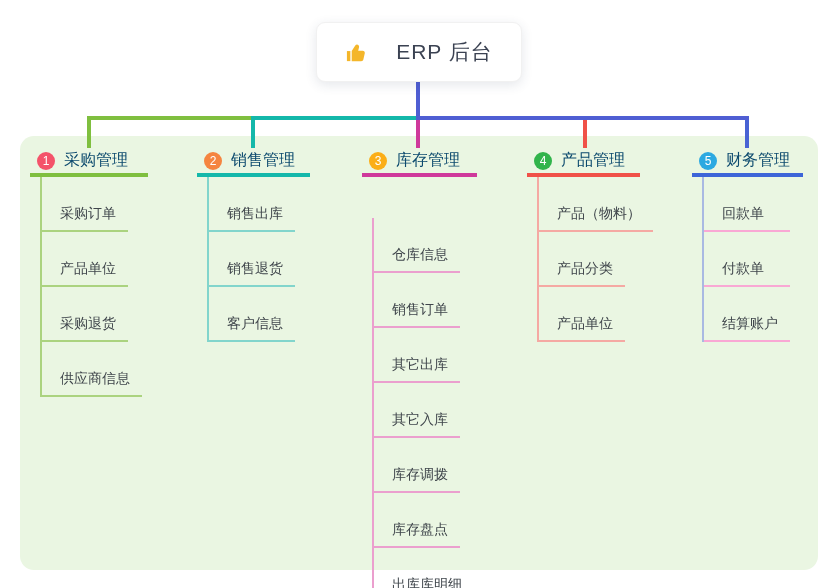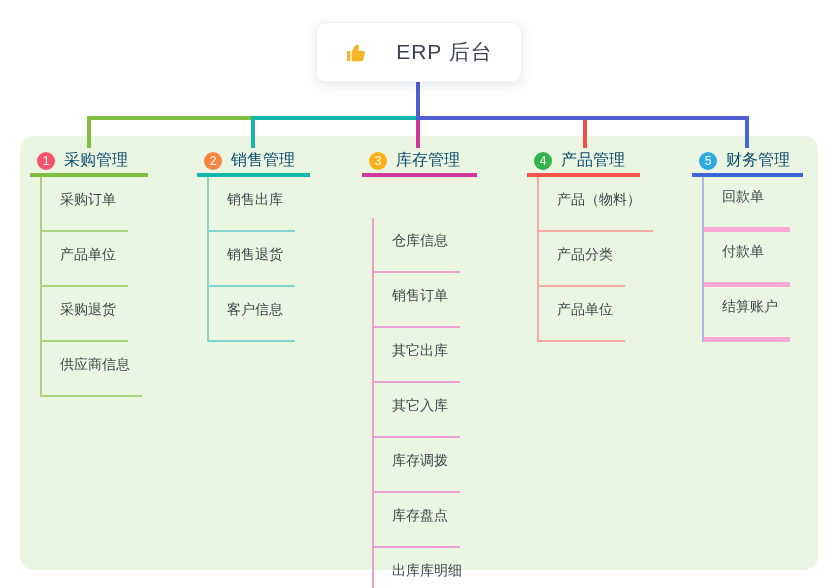--- a/index.html
+++ b/index.html
@@ -75,23 +75,23 @@
   .col-5 .children { border-left: 2px solid #a9b9e2; }
 
   .child {
     height: 55px; display: flex; align-items: flex-end;
     padding: 0 12px 0 18px; width: max-content; min-width: 86px;
   }
   .col-1 .child { border-bottom: 2px solid #abd37f; }
   .col-2 .child { border-bottom: 2px solid #82d5cc; }
   .col-3 .child { border-bottom: 2px solid #eb9fce; }
   .col-4 .child { border-bottom: 2px solid #f5a9a3; }
-  .col-5 .child { border-bottom: 5px solid #f9a8d4; }
-
-  .child span { font-size: 14px; color: #3f454b; padding-bottom: 21px; white-space: nowrap; }
+  .col-5 .child { border-bottom: 2px solid #f9a8d4; }
+
+  .child span { font-size: 14px; color: #3f454b; padding-bottom: 7px; white-space: nowrap; }
 </style>
 </head>
 <body>
 
 <div class="canvas">
 
   <div class="panel"></div>
 
   <div class="line root-drop"></div>
   <div class="line bus-green"></div>

